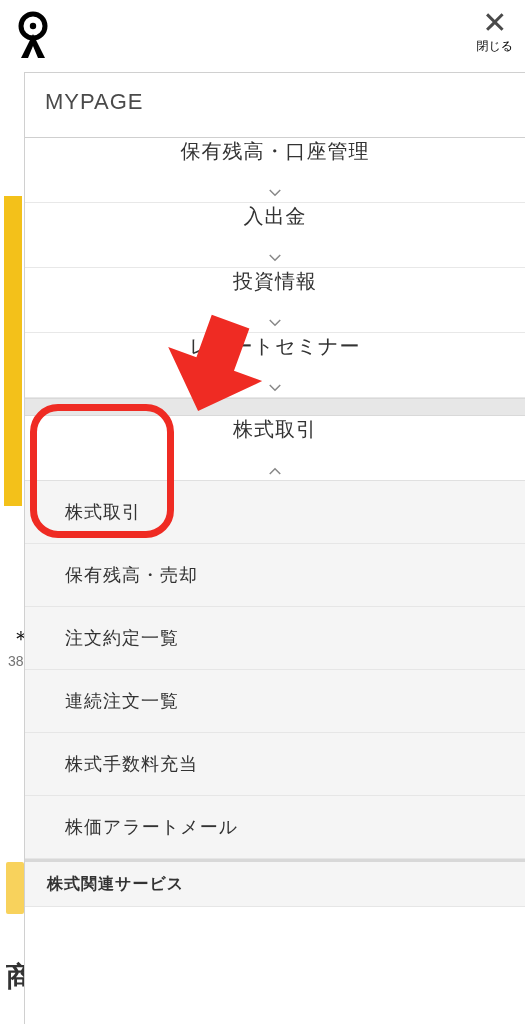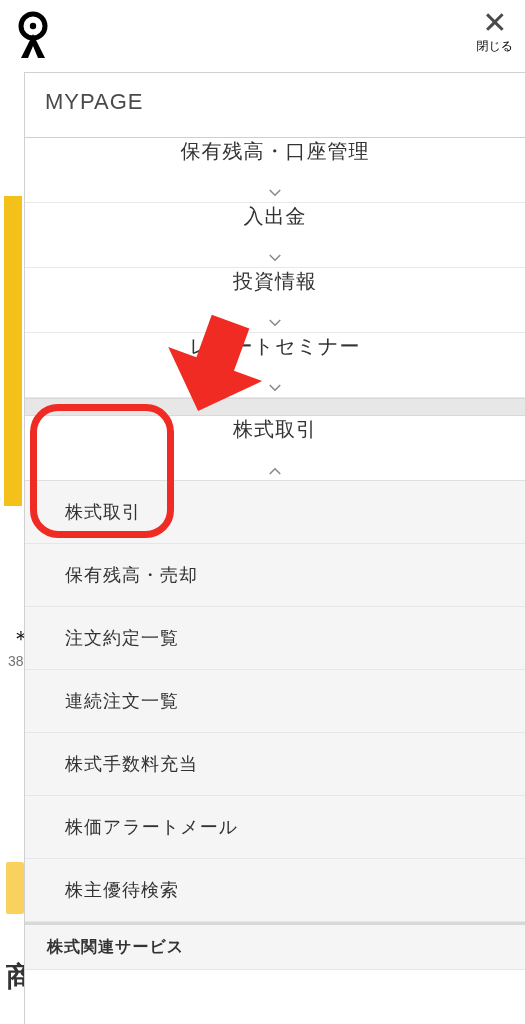--- a/index.html
+++ b/index.html
@@ -294,23 +294,20 @@
     </div>
     <div class="sub-item">
       <span>連続注文一覧</span>
     </div>
     <div class="sub-item">
       <span>株式手数料充当</span>
     </div>
     <div class="sub-item">
       <span>株価アラートメール</span>
     </div>
-    <div class="sub-item">
-      <span>株主優待検索</span>
-    </div>
 
     <div class="sub-heading">株式関連サービス</div>
 
   </div>
 </div>
 
 <div class="anno-box"></div>
 <div class="anno-arrow">
   <svg viewBox="0 0 120 120">
 

